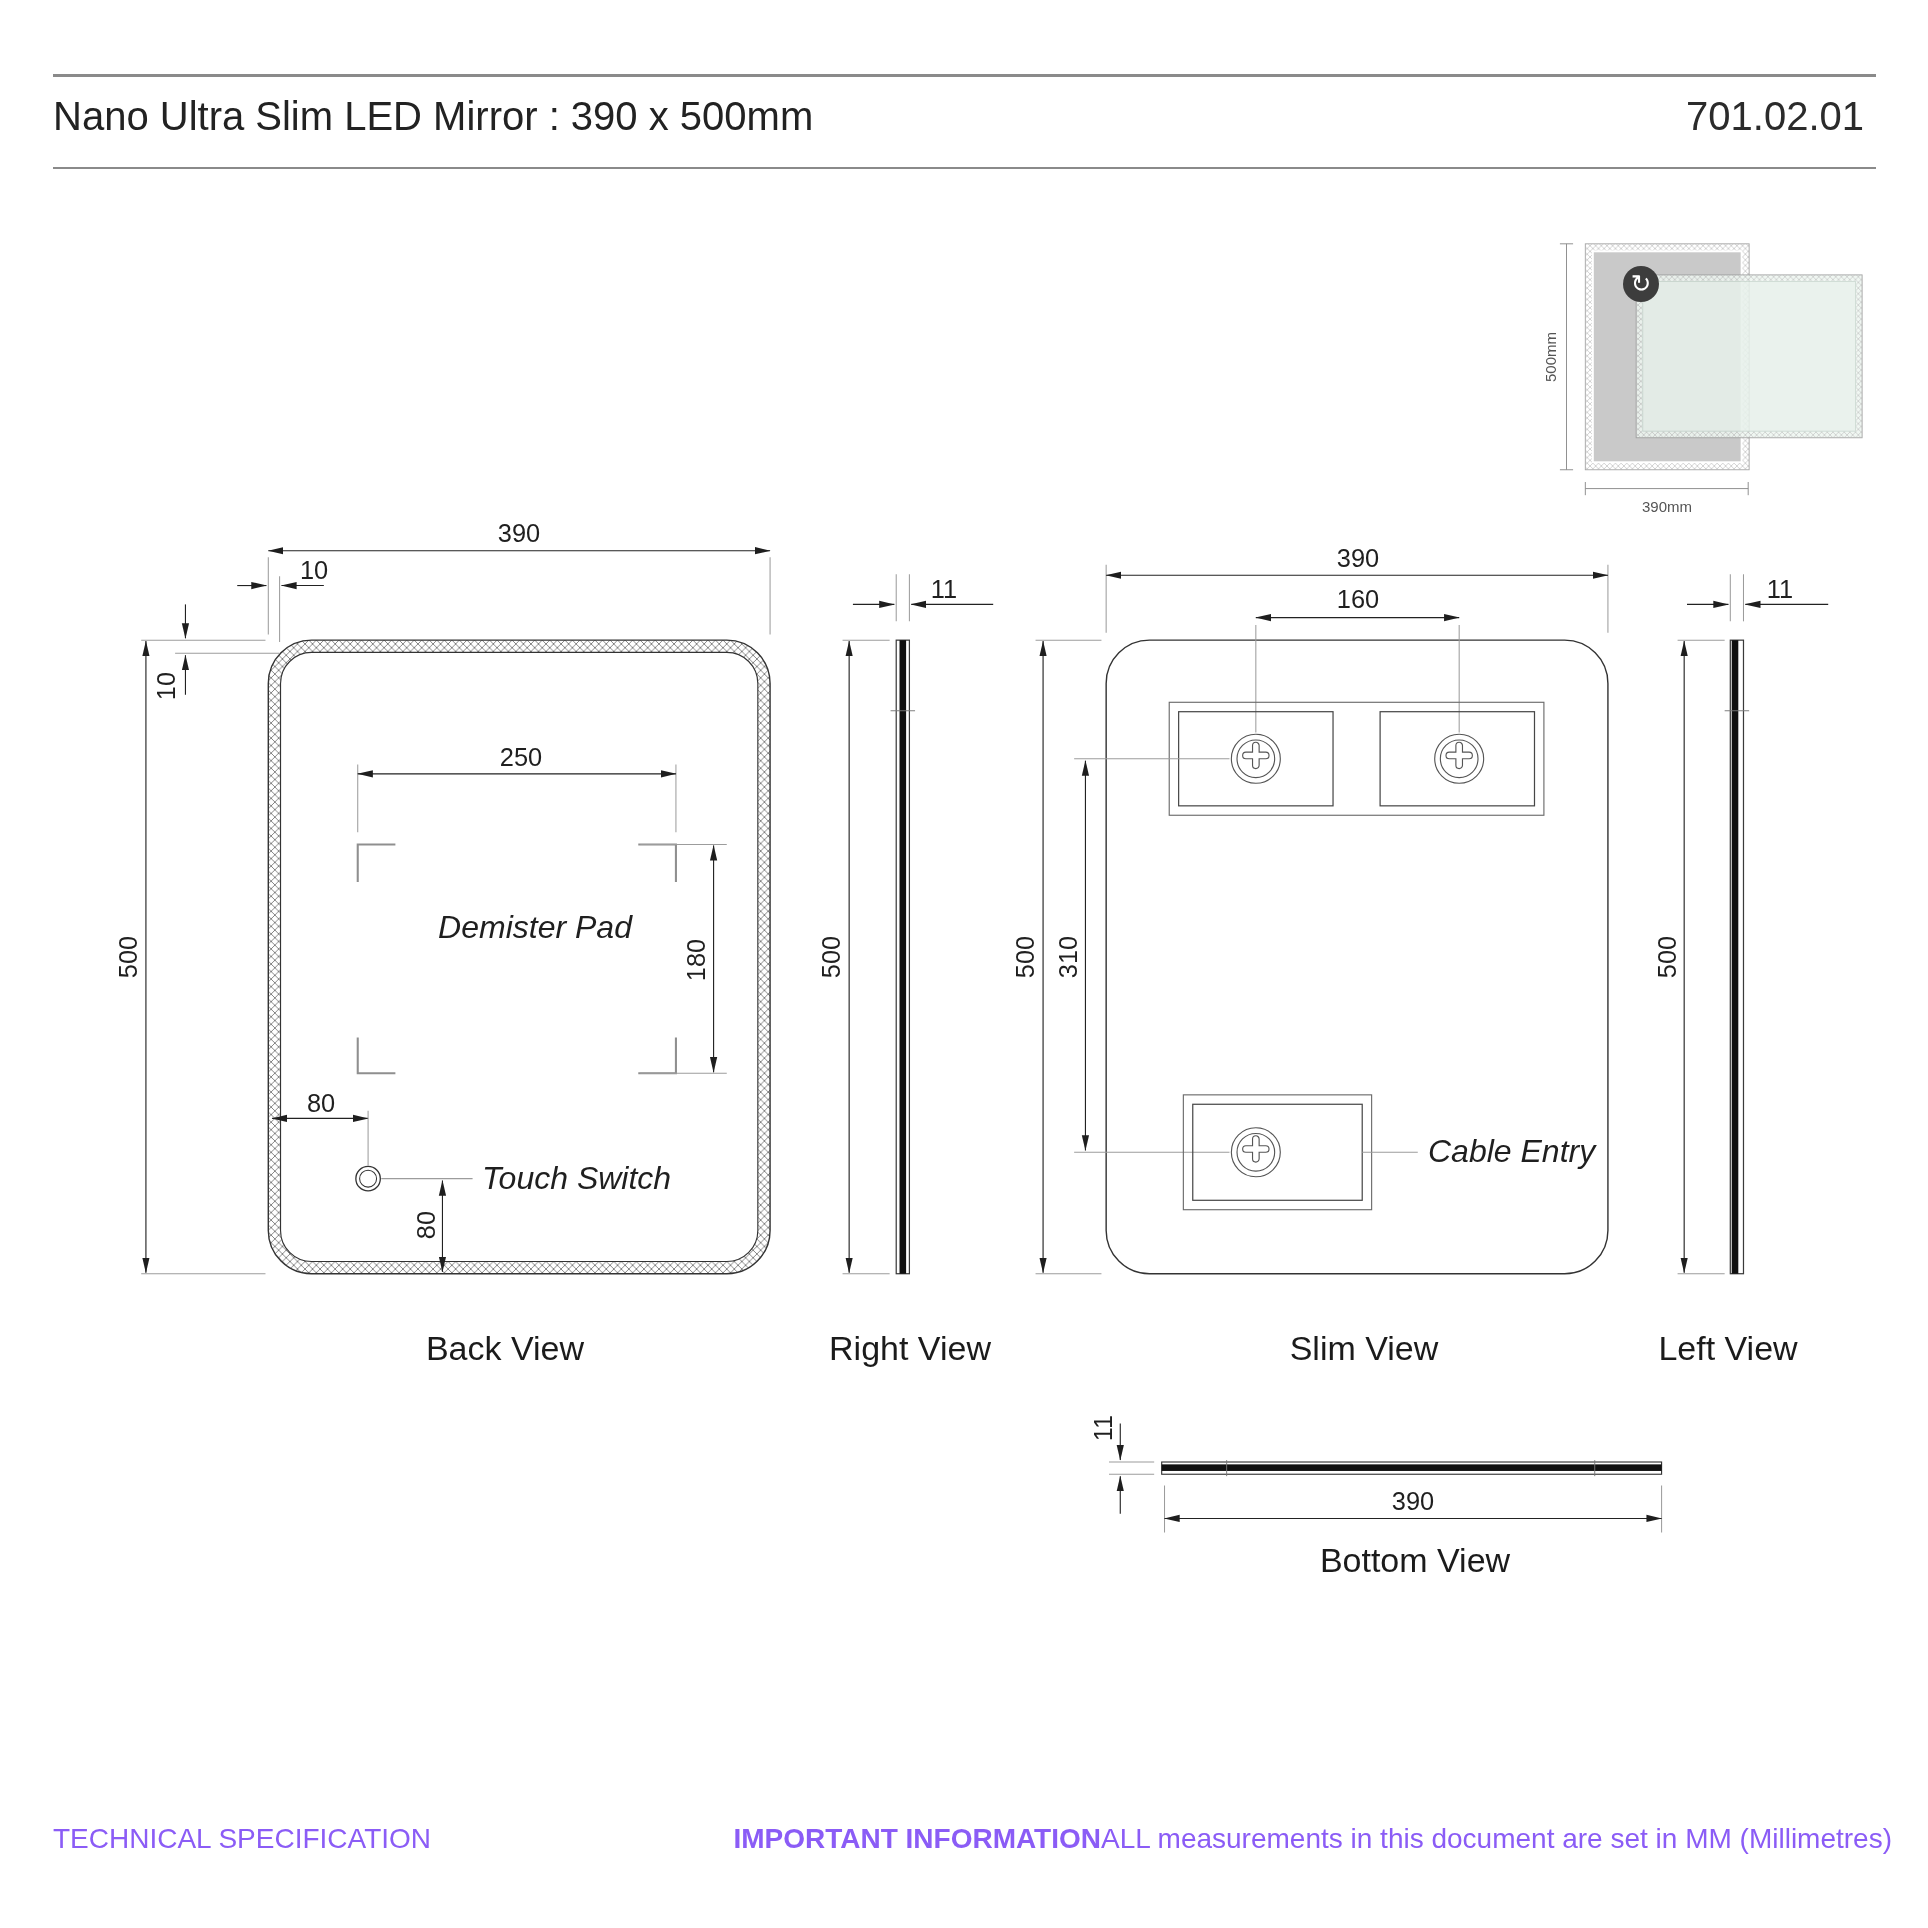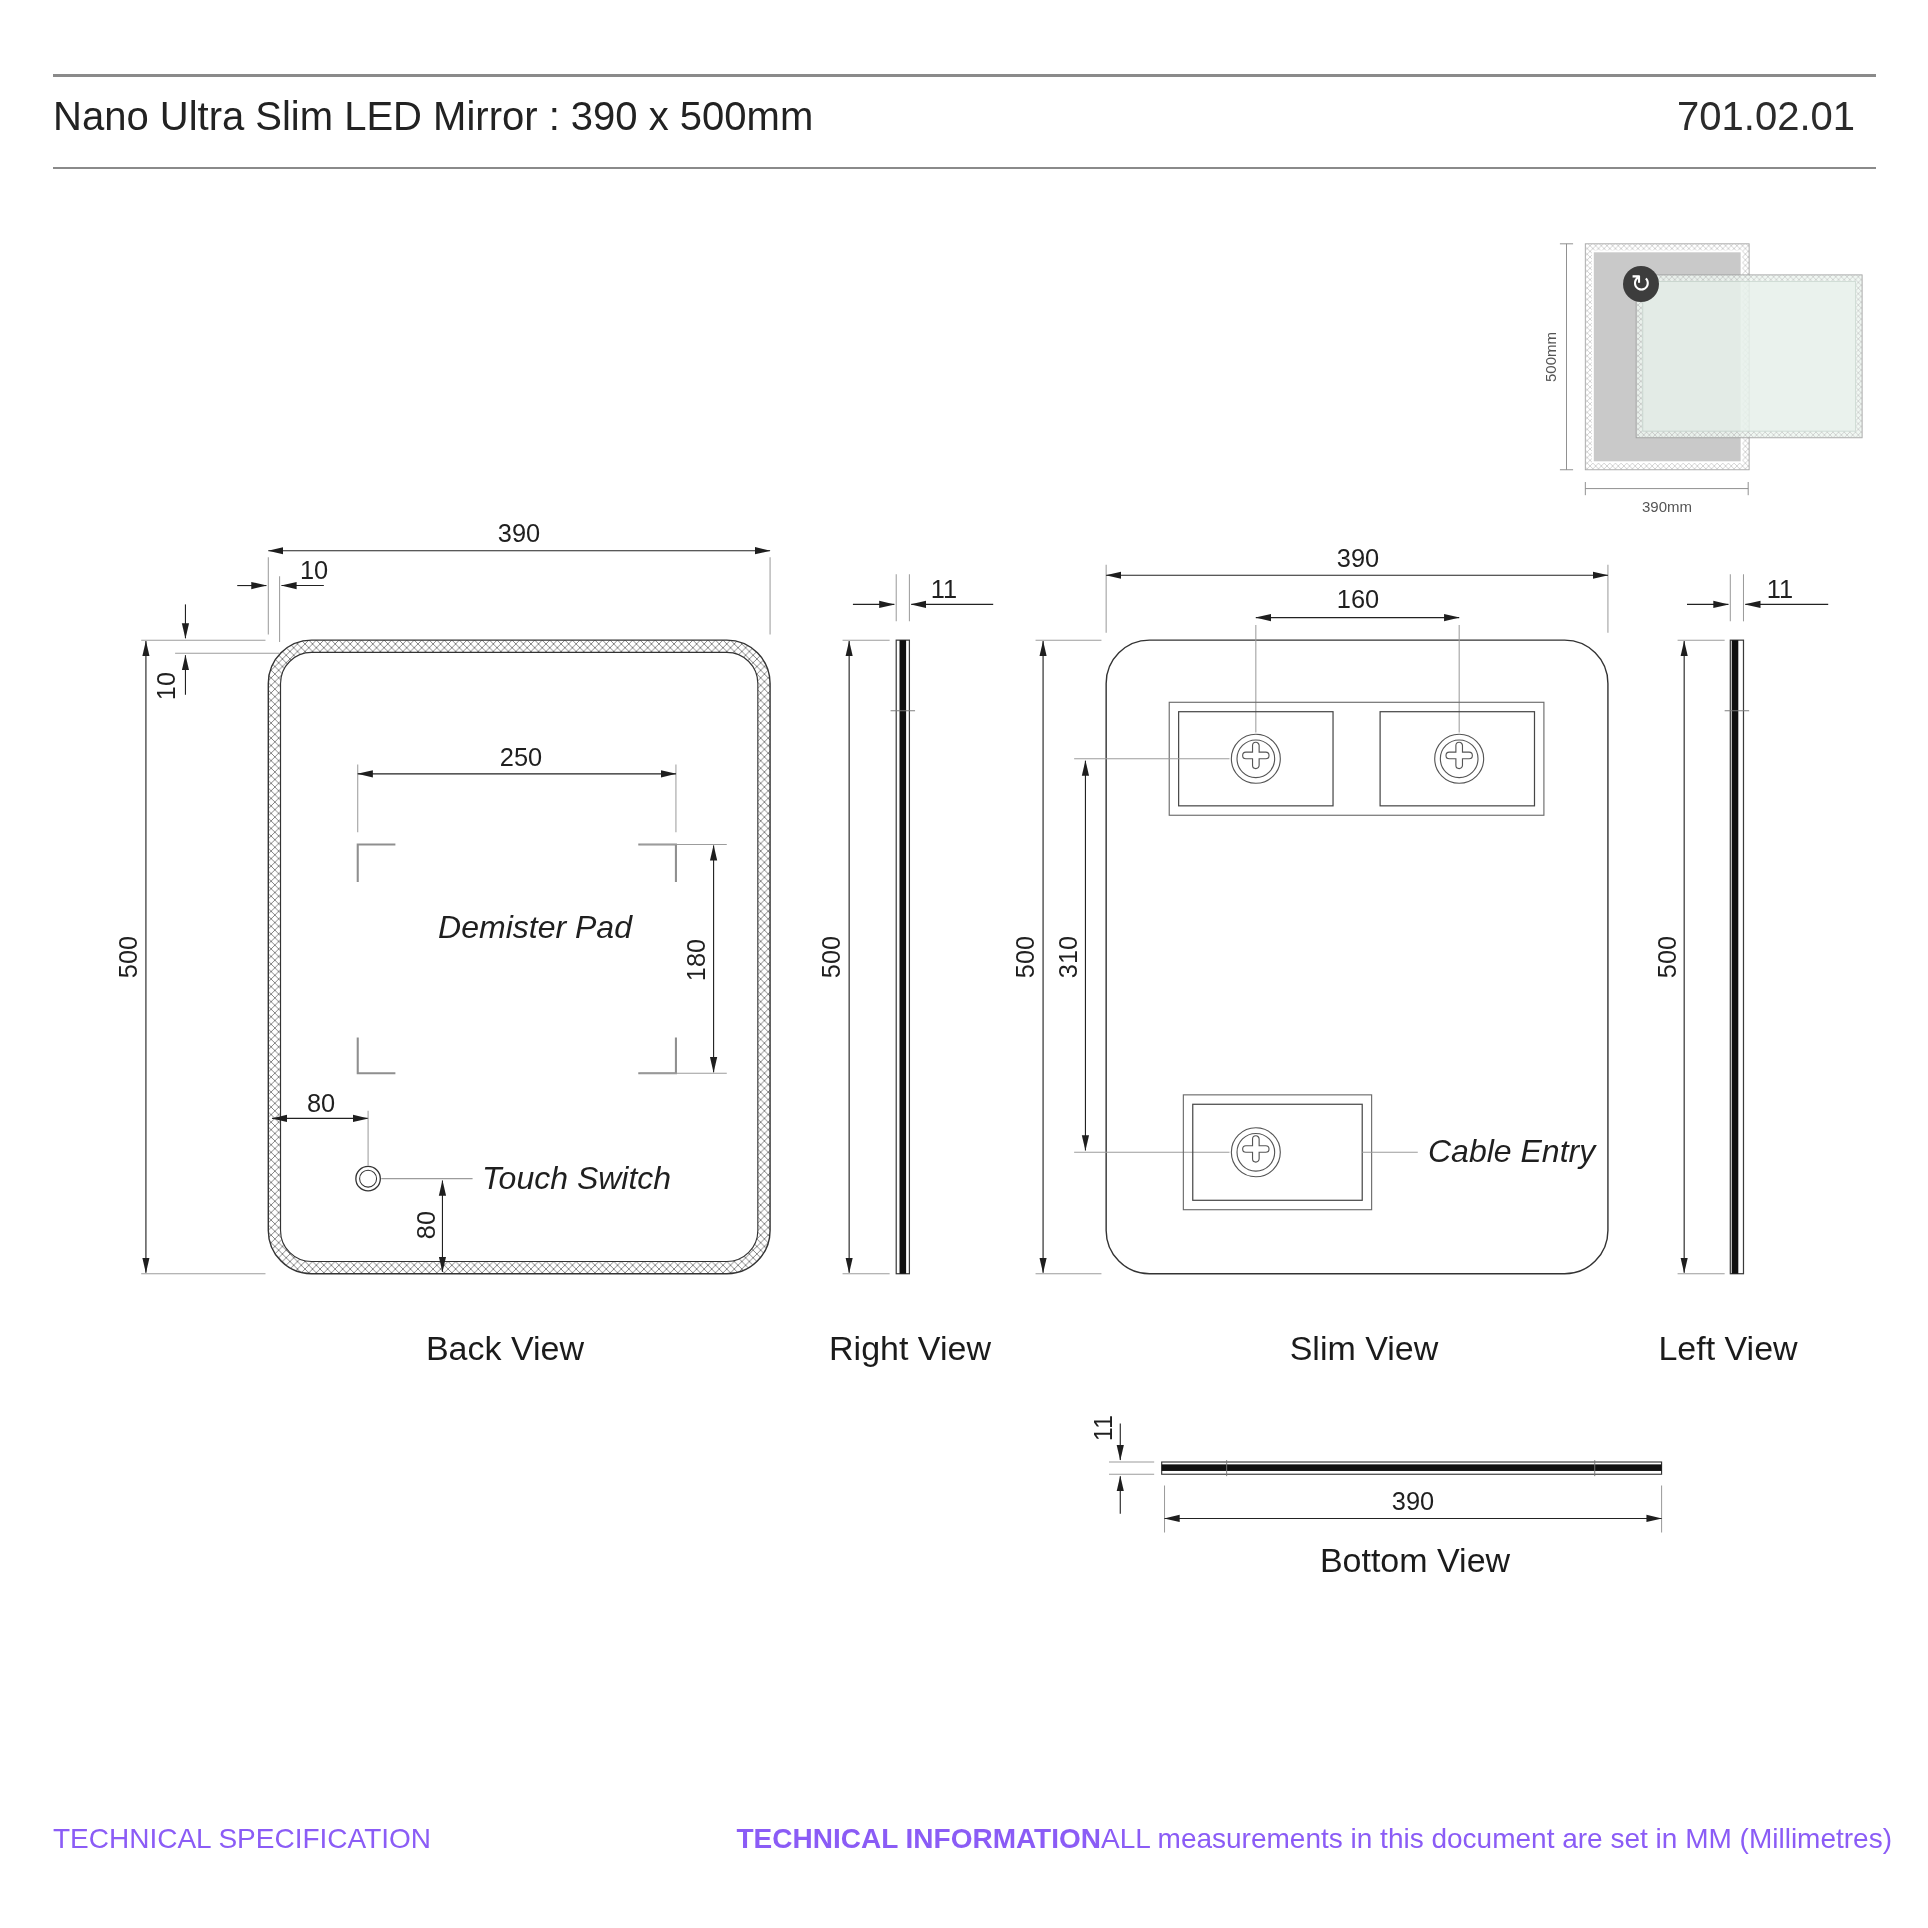--- a/index.html
+++ b/index.html
@@ -7,21 +7,21 @@
          font-family:"Liberation Sans", sans-serif;color:#1f1f1f;}
   svg{position:absolute;left:0;top:0;}
   .txt{position:absolute;transform:translate(-50%,-50%);white-space:nowrap;color:#1f1f1f;}
   .rot{transform:translate(-50%,-50%) rotate(-90deg);}
   .leftal{transform:translate(0,-50%);}
   .dim{font-size:25.4px;}
   .lbl{font-size:32px;font-style:italic;}
   .cap{font-size:34px;color:#1b1b1b;}
   .smdim{font-size:15px;color:#555;}
   .title{position:absolute;left:53px;top:94px;font-size:40px;color:#222;}
-  .code{position:absolute;right:73px;top:94px;font-size:40px;color:#2b2b2b;}
+  .code{position:absolute;right:64px;top:94px;font-size:40px;color:#2b2b2b;}
   .rule{position:absolute;left:53px;width:1823px;height:2.8px;background:#8a8a8a;}
   .foot{position:absolute;top:1823px;font-size:28px;color:#8b5cf6;}
   .foot b{font-weight:bold;}
   .roticon{position:absolute;left:1623px;top:266px;width:36px;height:36px;border-radius:50%;
            background:#3d3d3d;display:flex;align-items:center;justify-content:center;}
   .roticon span{color:#fff;font-size:24.5px;line-height:36px;}
 </style>
 </head>
 <body>
 
@@ -242,16 +242,16 @@
 
   <span class="txt dim" style="left:1780px;top:589px">11</span>
   <span class="txt rot dim" style="left:1667px;top:957px">500</span>
   <span class="txt cap" style="left:1728px;top:1348px">Left View</span>
 
   <span class="txt rot dim" style="left:1103px;top:1428px">11</span>
   <span class="txt dim" style="left:1413px;top:1501px">390</span>
   <span class="txt cap" style="left:1415px;top:1560px">Bottom View</span>
 
   <span class="foot" style="left:53px">TECHNICAL SPECIFICATION</span>
-  <span class="foot" style="right:36px"><b>TECHNICAL INFORMATION</b><span>ALL measurements in this document are set in MM (Millimetres)</span></span>
+  <span class="foot" style="right:36px"><b>IMPORTANT INFORMATION</b><span>ALL measurements in this document are set in MM (Millimetres)</span></span>
 
 </div>
 
 
 </body></html>

